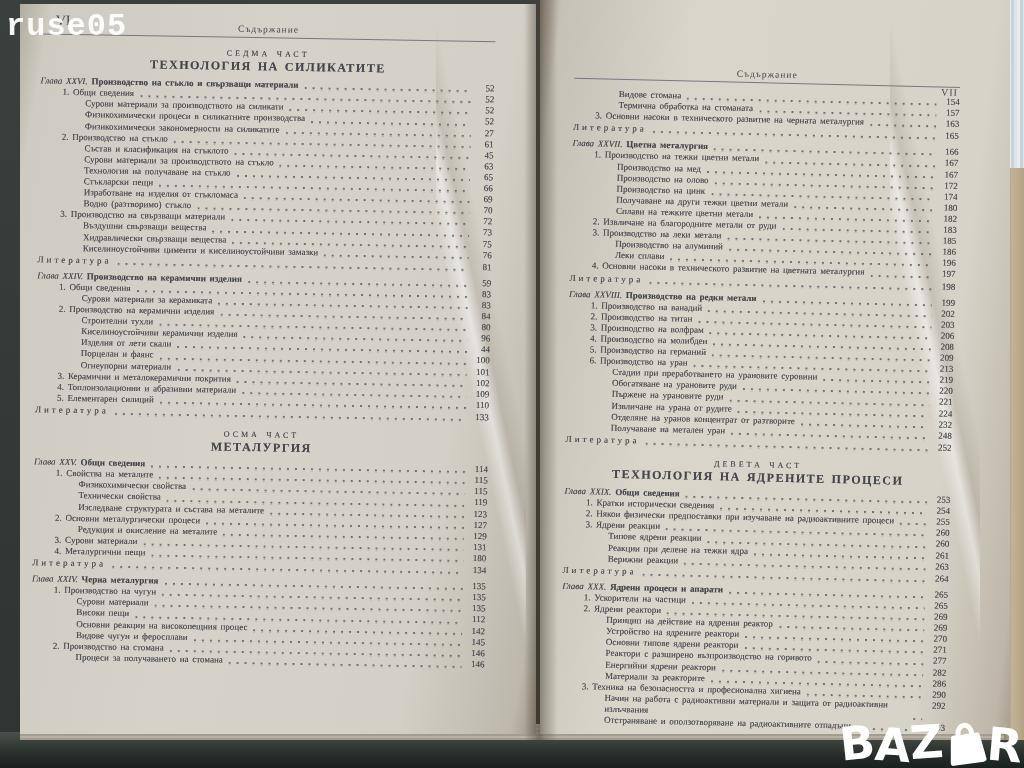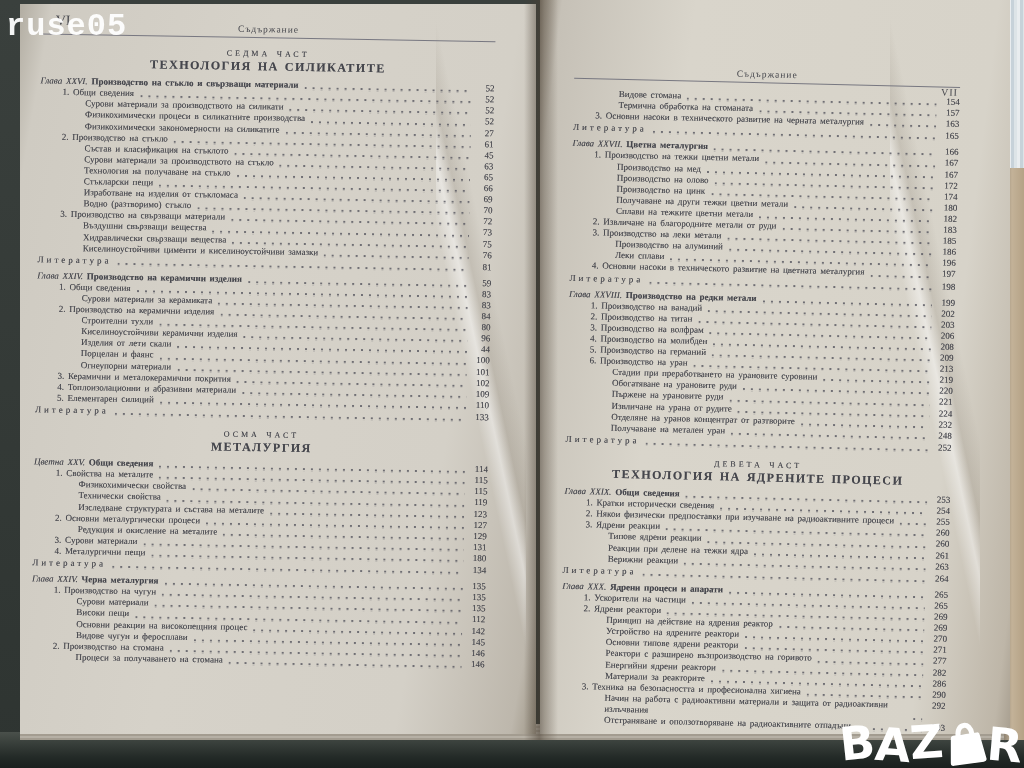--- a/index.html
+++ b/index.html
@@ -234,21 +234,21 @@
           <div class="row ind0 lit">
             <span class="lab"><span class="txt">Литература</span></span>
             <span class="leader"></span>
             <span class="pg">133</span>
           </div>
           <div class="part">
             <div class="part-kicker">ОСМА ЧАСТ</div>
             <div class="part-title">МЕТАЛУРГИЯ</div>
           </div>
           <div class="row ind0 chapter">
-            <span class="lab"><span class="prefix">Цветна XXV. </span><span class="txt">Общи сведения</span></span>
+            <span class="lab"><span class="prefix">Глава XXV. </span><span class="txt">Общи сведения</span></span>
             <span class="leader"></span>
             <span class="pg">114</span>
           </div>
           <div class="row ind1">
             <span class="lab"><span class="txt">1. Свойства на металите</span></span>
             <span class="leader"></span>
             <span class="pg">115</span>
           </div>
           <div class="row ind2">
             <span class="lab"><span class="txt">Физикохимически свойства</span></span>

